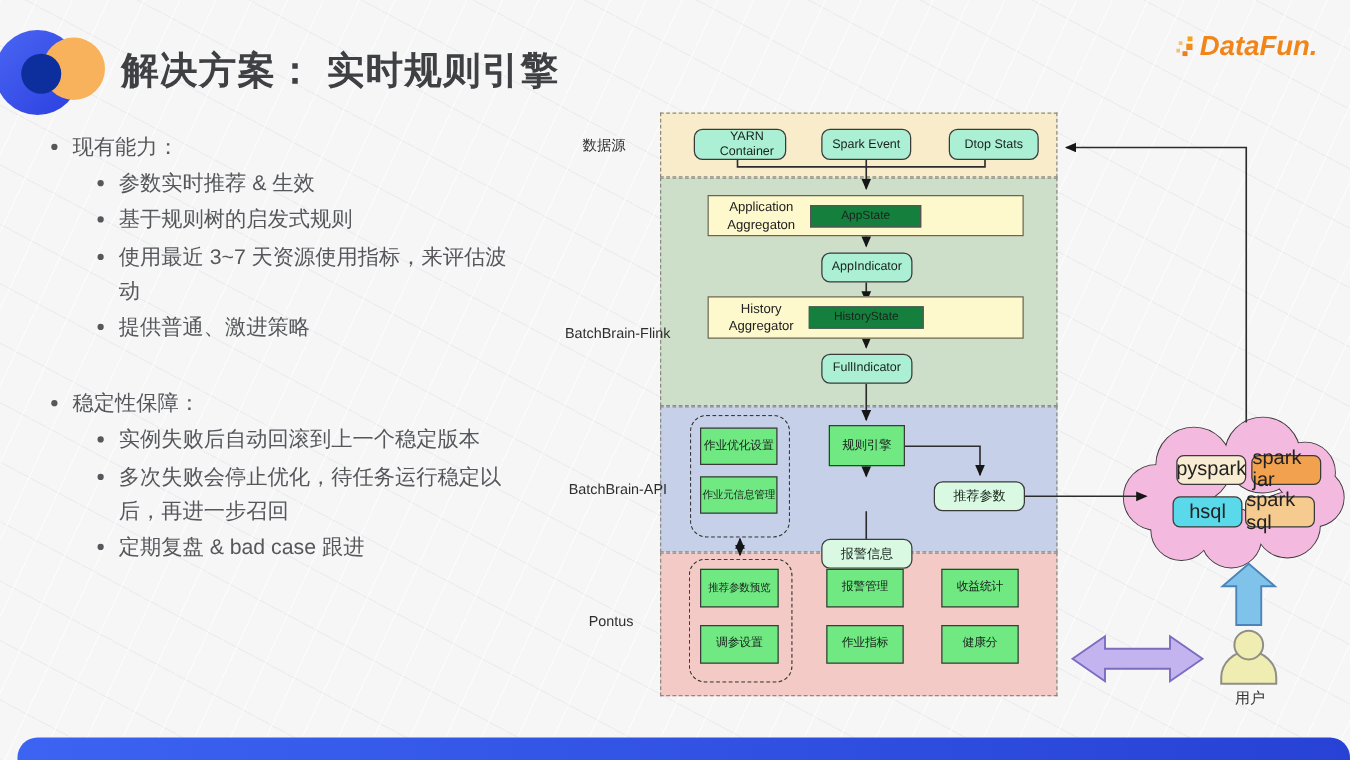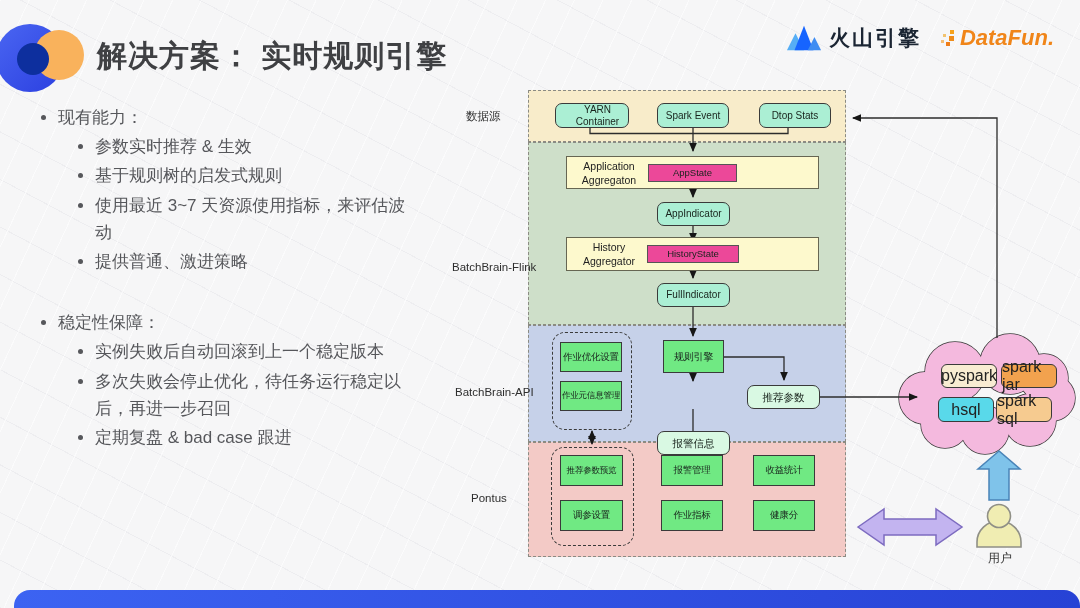--- a/index.html
+++ b/index.html
@@ -32,21 +32,21 @@
   .sec2{margin-top:34px;}
   
   .layer{position:absolute;left:528px;width:318px;box-sizing:border-box;
          border:1.5px dashed #8b8b83;z-index:1;}
   .layer-label{position:absolute;z-index:2;font-size:11.5px;color:#2e2e2e;}
   
   .node{position:absolute;z-index:3;box-sizing:border-box;display:flex;align-items:center;
         justify-content:center;text-align:center;color:#18231c;line-height:1.15;}
   .n-teal{background:#abefd4;border:1.2px solid #3a3a3a;border-radius:7px;font-size:10px;}
   .n-yellow{background:#fdf9cd;border:1px solid #666652;}
-  .n-orange{background:#ec4899;border:1px solid #555;font-size:9.5px;}
+  .n-orange{background:#15803d;border:1px solid #555;font-size:9.5px;}
   .agg-label{position:absolute;z-index:4;font-size:10.5px;color:#222;text-align:center;
              line-height:1.3;width:82px;}
   .n-green{background:#70e983;border:1px solid #3a3a3a;font-size:9.5px;letter-spacing:-.2px;}
   .n-mint{background:#d9f9e3;border:1.2px solid #3a3a3a;border-radius:7px;font-size:10.5px;}
   .subbox{position:absolute;z-index:2;border:1.3px dashed #3a3a3a;border-radius:13px;}
   .cloud-item{position:absolute;z-index:3;box-sizing:border-box;border:1.2px solid #3a3a3a;
               border-radius:6px;display:flex;align-items:center;justify-content:center;
               font-size:16px;color:#222;}
   .ci-pyspark{background:#f8ecd2;} .ci-sparkjar{background:#f2a24e;}
   .ci-hsql{background:#59d9ea;} .ci-sparksql{background:#f6cb90;}
@@ -59,28 +59,20 @@
 <body>
 
 <div class="slide">
 
   <div class="circle c-blue"></div>
   <div class="circle c-orange"></div>
   <div class="circle c-navy"></div>
   <div class="title">解决方案： 实时规则引擎</div>
 
   <div class="brandbar">
-    <div class="volc">
-      <svg width="36" height="28" viewBox="0 0 38 28">
-        <path d="M1,27 L10,9 L19,27 Z" fill="#56aef5"></path>
-        <path d="M9,27 L19,1 L29,27 Z" fill="#1664ff"></path>
-        <path d="M23,27 L30,13 L37,27 Z" fill="#3f8df2"></path>
-      </svg>
-      <span class="volc-text">火山引擎</span>
-    </div>
     <div class="datafun">
       <svg width="15" height="16" viewBox="0 0 15 16">
         <rect x="9" y="0" width="4" height="4" fill="#f6a21c"></rect>
         <rect x="2" y="4" width="3" height="3" fill="#f0b64e" opacity=".8"></rect>
         <rect x="8" y="6" width="5" height="5" fill="#ef8c1a"></rect>
         <rect x="0" y="10" width="3" height="3" fill="#f2a53c" opacity=".7"></rect>
         <rect x="5" y="12" width="4" height="4" fill="#ef7d18"></rect>
       </svg>
       <span class="datafun-text">DataFun.</span>
     </div>

